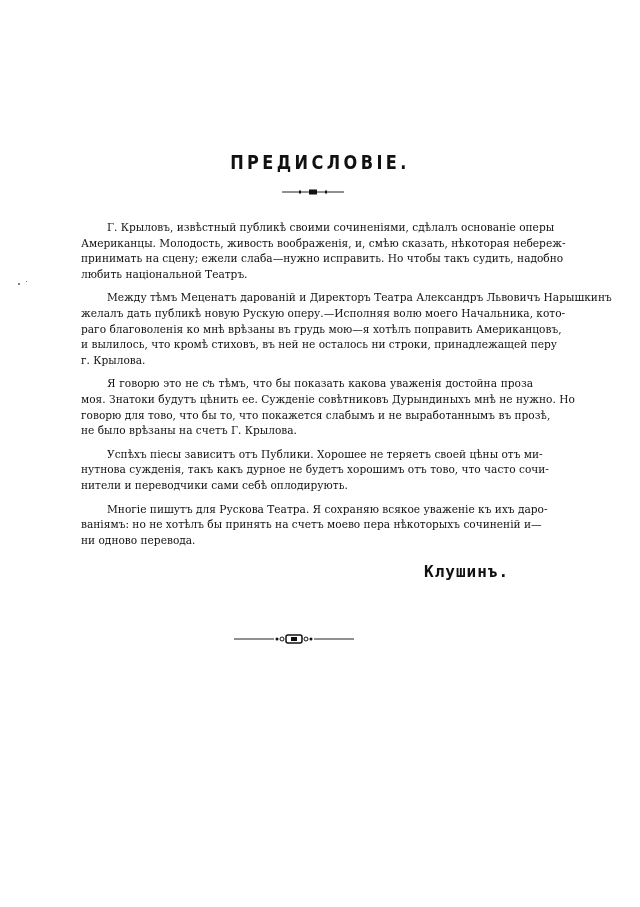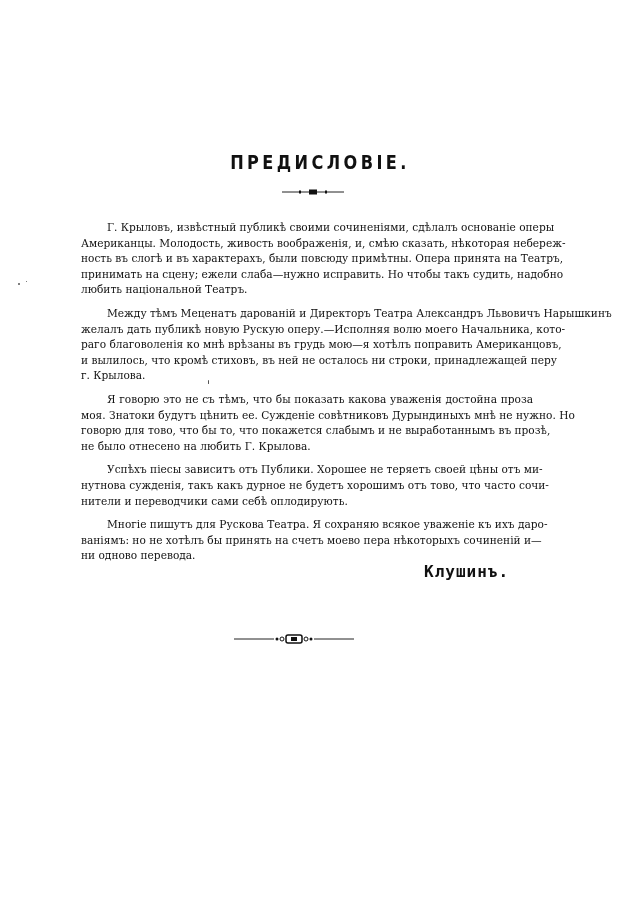--- a/index.html
+++ b/index.html
@@ -32,36 +32,35 @@
     <line x1="0" y1="3" x2="62" y2="3" stroke="#222" stroke-width="1"></line>
     <rect x="27" y="0.5" width="8" height="5" fill="#111"></rect>
     <rect x="17" y="1.5" width="2" height="3" fill="#111"></rect>
     <rect x="43" y="1.5" width="2" height="3" fill="#111"></rect>
   </svg>
 
   <div class="body">
     <p class="para">
       <span class="line ind">Г. Крыловъ, извѣстный публикѣ своими сочиненіями, сдѣлалъ основаніе оперы</span>
       <span class="line">Американцы. Молодость, живость воображенія, и, смѣю сказать, нѣкоторая небереж-</span>
-      <span class="line">ность въ слогѣ и въ характерахъ, были повсюду примѣтны. Опера принята на Театръ,</span>
       <span class="line">принимать на сцену; ежели слаба—нужно исправить. Но чтобы такъ судить, надобно</span>
       <span class="line last">любить національной Театръ.</span>
     </p>
     <p class="para">
       <span class="line ind">Между тѣмъ Меценатъ дарованій и Директоръ Театра Александръ Львовичъ Нарышкинъ</span>
       <span class="line">желалъ дать публикѣ новую Рускую оперу.—Исполняя волю моего Начальника, кото-</span>
       <span class="line">раго благоволенія ко мнѣ врѣзаны въ грудь мою—я хотѣлъ поправить Американцовъ,</span>
       <span class="line">и вылилось, что кромѣ стиховъ, въ ней не осталось ни строки, принадлежащей перу</span>
       <span class="line last">г. Крылова.</span>
     </p>
     <p class="para">
       <span class="line ind">Я говорю это не съ тѣмъ, что бы показать какова уваженія достойна проза</span>
       <span class="line">моя. Знатоки будутъ цѣнить ее. Сужденіе совѣтниковъ Дурындиныхъ мнѣ не нужно. Но</span>
       <span class="line">говорю для тово, что бы то, что покажется слабымъ и не выработаннымъ въ прозѣ,</span>
-      <span class="line last">не было отнесено на любить Г. Крылова.</span>
+      <span class="line last">не было врѣзаны на счетъ Г. Крылова.</span>
     </p>
     <p class="para">
       <span class="line ind">Успѣхъ піесы зависитъ отъ Публики. Хорошее не теряетъ своей цѣны отъ ми-</span>
       <span class="line">нутнова сужденія, такъ какъ дурное не будетъ хорошимъ отъ тово, что часто сочи-</span>
       <span class="line last">нители и переводчики сами себѣ оплодирують.</span>
     </p>
     <p class="para">
       <span class="line ind">Многіе пишутъ для Рускова Театра. Я сохраняю всякое уваженіе къ ихъ даро-</span>
       <span class="line">ваніямъ: но не хотѣлъ бы принять на счетъ моево пера нѣкоторыхъ сочиненій и—</span>
       <span class="line last">ни одново перевода.</span>

